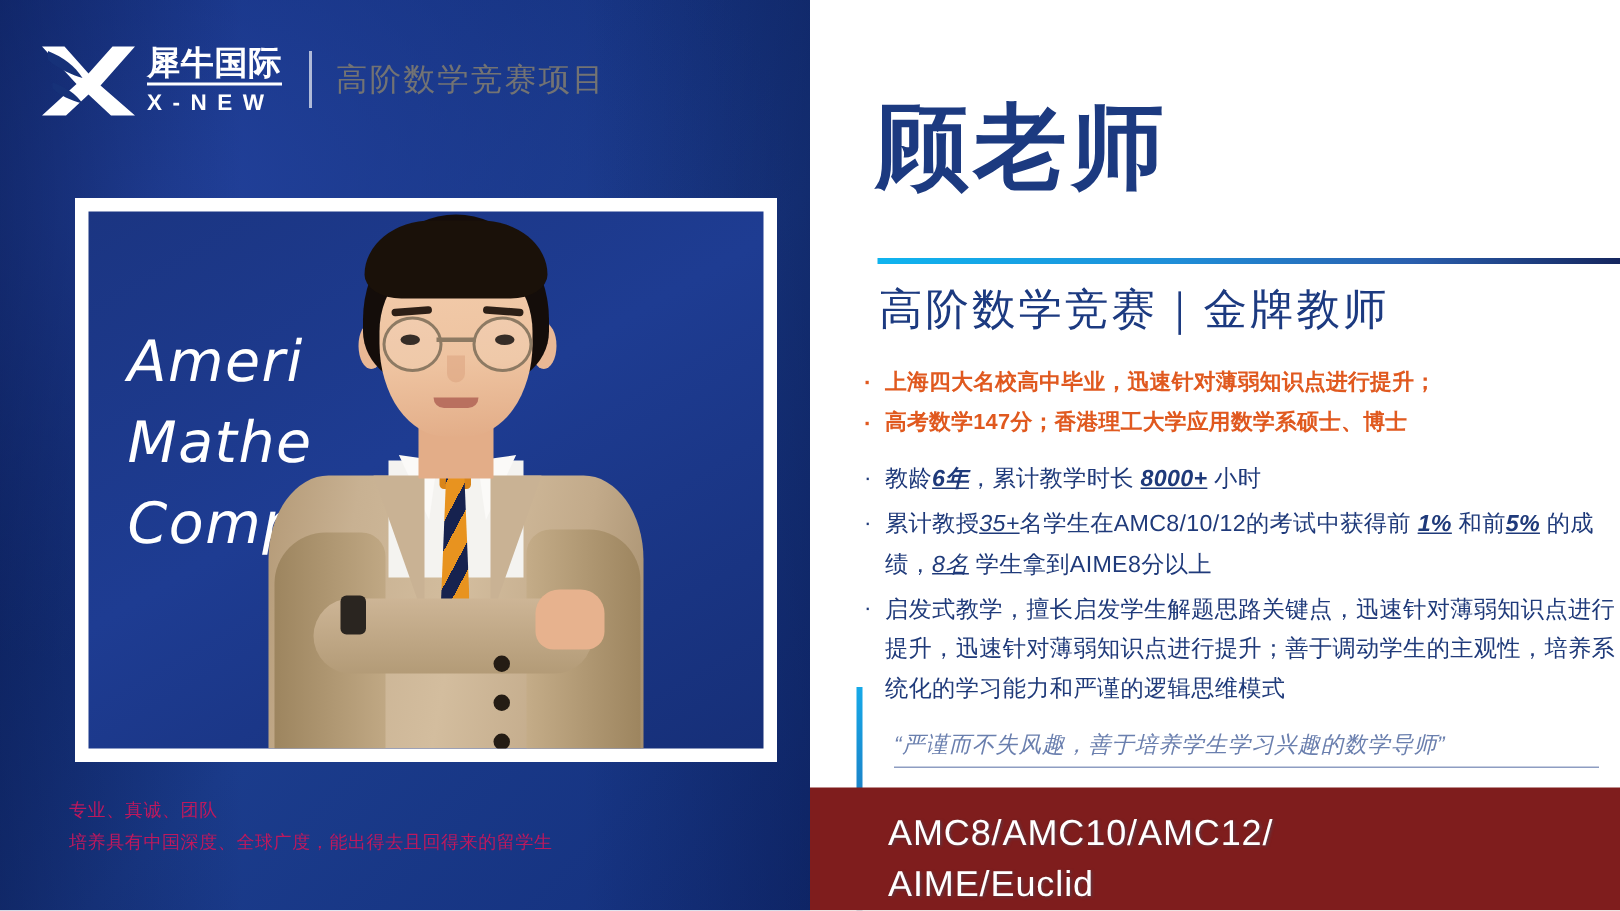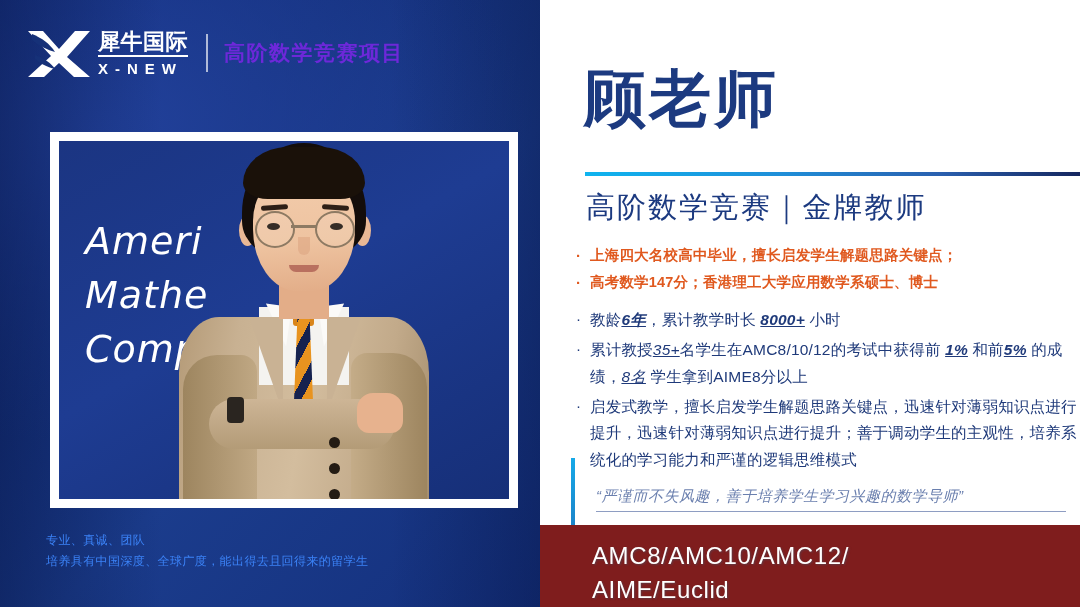--- a/index.html
+++ b/index.html
@@ -24,21 +24,21 @@
   #logo-mark{width:66px;height:56px;flex:none;}
   #logo-words{margin-left:6px;display:flex;flex-direction:column;justify-content:center;height:52px;}
   #logo-cn{
     color:#ffffff;font-size:22px;font-weight:bold;letter-spacing:.5px;line-height:1;
     border-bottom:2px solid #ffffff;padding-bottom:2px;
   }
   #logo-en{
     color:#ffffff;font-size:15px;font-weight:bold;letter-spacing:7px;line-height:1;margin-top:4px;
   }
   #logo-sep{width:2px;height:38px;background:rgba(255,255,255,.65);margin:0 16px 0 18px;flex:none;}
-  #logo-tagline{color:#6d28d9;font-size:21px;font-weight:bold;letter-spacing:1.5px;white-space:nowrap;text-align:right;}
+  #logo-tagline{color:#737373;font-size:21px;font-weight:normal;letter-spacing:1.5px;white-space:nowrap;text-align:right;}
 
   
   #photo-frame{
     position:absolute;left:50px;top:132px;width:468px;height:376px;
     background:#ffffff;padding:9px;box-sizing:border-box;
   }
   #photo-inner{
     position:relative;width:100%;height:100%;overflow:hidden;
     background:linear-gradient(150deg,#1b3582 0%,#1e3c92 45%,#162f78 100%);
   }
@@ -77,21 +77,21 @@
   .p-lapel-r{position:absolute;right:68px;top:176px;width:0;height:0;border-right:34px solid transparent;border-top:96px solid #c9b294;}
   .p-arm-l{position:absolute;left:4px;top:214px;width:74px;height:144px;background:linear-gradient(90deg,#9d855f,#c0a884);border-radius:34px 16px 0 0;}
   .p-arm-r{position:absolute;right:2px;top:212px;width:76px;height:146px;background:linear-gradient(270deg,#9d855f,#c4ac88);border-radius:16px 34px 0 0;}
   .p-forearm{position:absolute;left:30px;top:258px;width:186px;height:50px;background:linear-gradient(180deg,#cdb596,#b39b77);border-radius:26px;}
   .p-hand{position:absolute;right:26px;top:252px;width:46px;height:40px;background:#e7b28e;border-radius:16px 16px 12px 12px;}
   .p-watch{position:absolute;left:48px;top:256px;width:17px;height:26px;background:#2a2520;border-radius:4px;}
   .p-btn{position:absolute;left:150px;width:11px;height:11px;background:#241c14;border-radius:50%;}
   .p-btn.b1{top:296px;} .p-btn.b2{top:322px;} .p-btn.b3{top:348px;}
 
   
-  #left-footer{position:absolute;left:46px;top:530px;color:#3b82f6;font-size:12px;line-height:1.75;letter-spacing:.4px;}
+  #left-footer{position:absolute;left:46px;top:530px;color:#be185d;font-size:12px;line-height:1.75;letter-spacing:.4px;}
 
   
   #right-header{position:absolute;left:869px;top:32px;color:#4a4a4a;font-size:13px;font-weight:bold;letter-spacing:.6px;white-space:nowrap;}
 
   #teacher-name{
     position:absolute;left:584px;top:68px;
     color:#1c3a80;font-size:62px;font-weight:bold;letter-spacing:3px;line-height:1;
   }
   #name-rule{
     position:absolute;left:585px;top:172px;width:495px;height:4px;
@@ -204,21 +204,21 @@
 
 
   <div id="teacher-name">顾老师</div>
   <div id="name-rule"></div>
   <div id="subtitle">高阶数学竞赛｜金牌教师</div>
 
   <div id="bullets">
 
     <div class="bullet-row orange">
       <span class="bullet-dot">·</span>
-      <span class="bullet-text">上海四大名校高中毕业，擅长启发学生解题思路关键点；</span>
+      <span class="bullet-text">上海四大名校高中毕业，迅速针对薄弱知识点进行提升；</span>
     </div>
 
     <div class="bullet-row orange">
       <span class="bullet-dot">·</span>
       <span class="bullet-text">高考数学147分；香港理工大学应用数学系硕士、博士</span>
     </div>
 
     <div class="bullet-row navy big spaced">
       <span class="bullet-dot">·</span>
       <span class="bullet-text">教龄<em class="emph">6年</em>，累计教学时长 <em class="emph">8000+</em> 小时</span>

